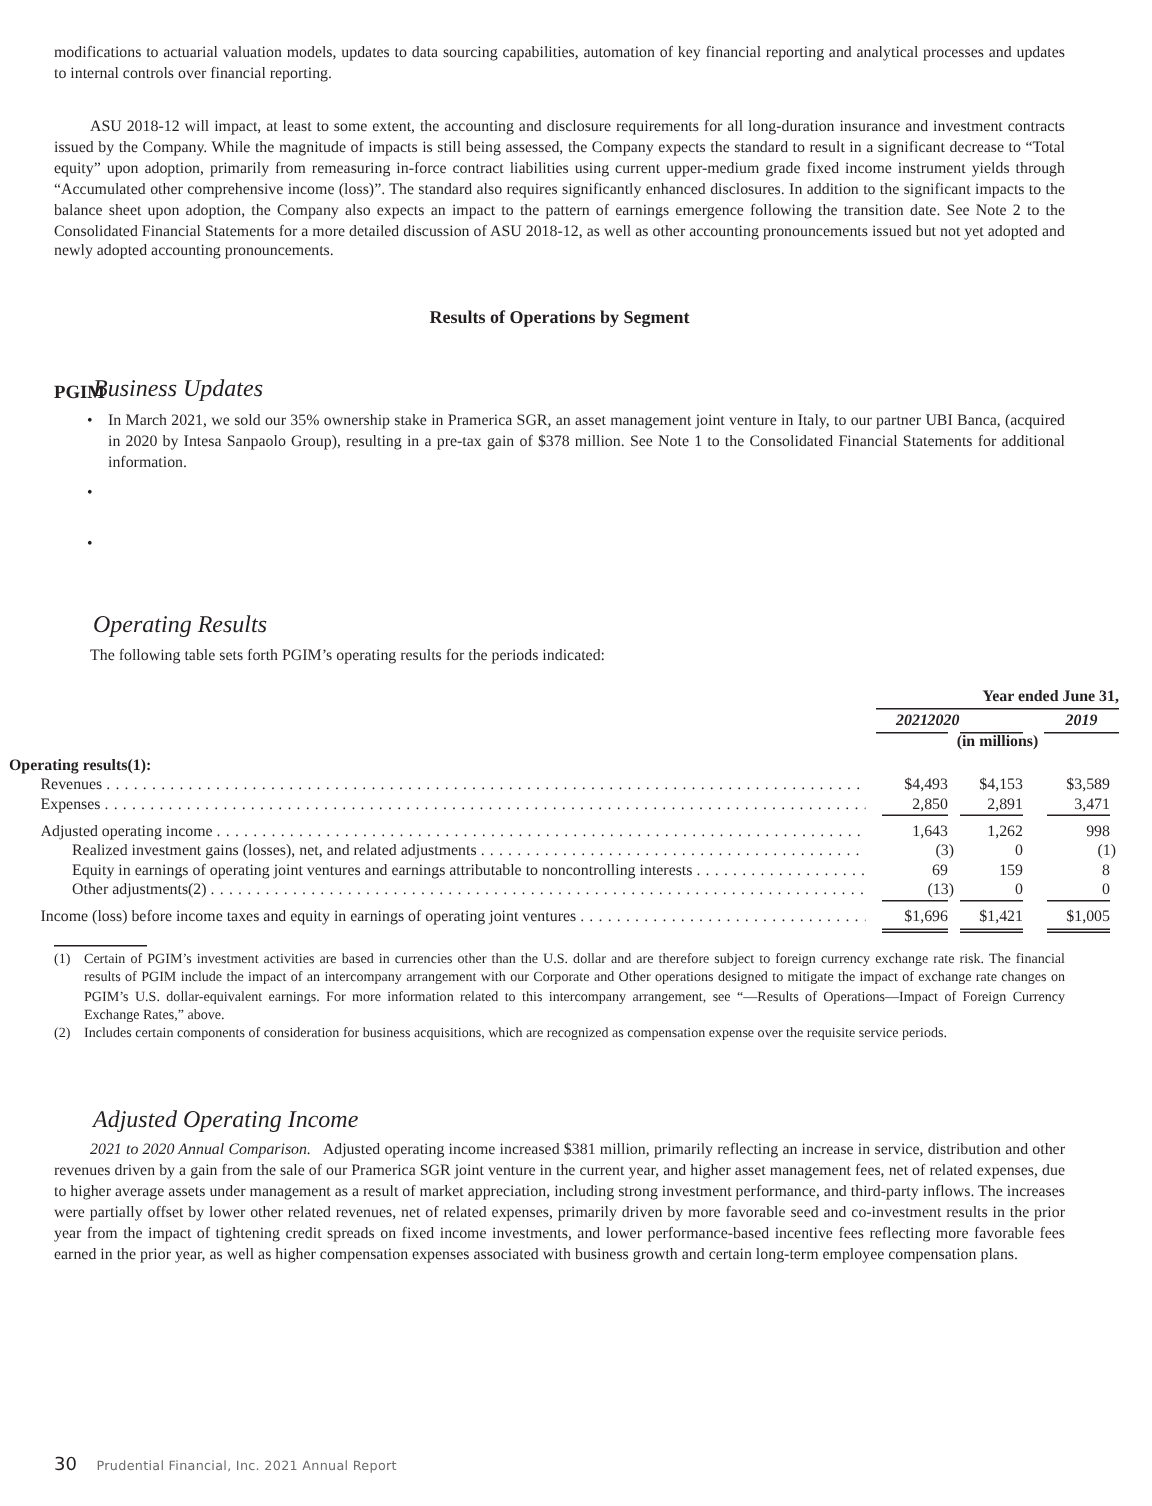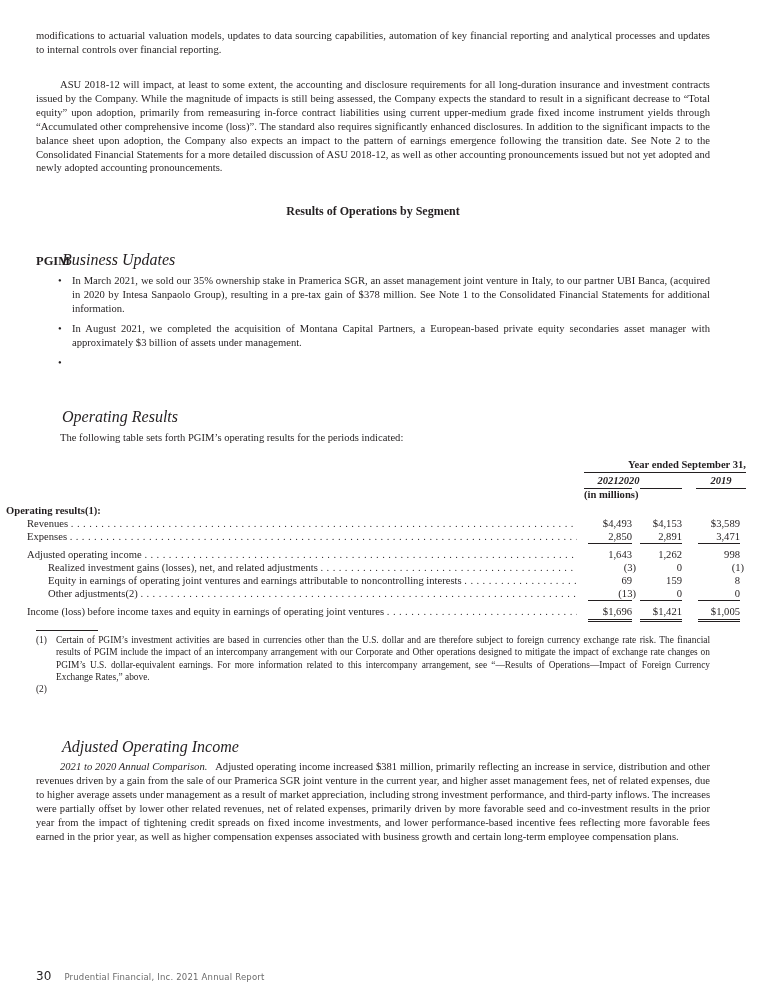--- a/index.html
+++ b/index.html
@@ -32,21 +32,21 @@
   #bullet-1 { top: 322px; }
   #bullet-2 { top: 356px; }
   #operating-results-head { position: absolute; top: 408px; left: 26px; }
   #table-intro { position: absolute; top: 431px; left: 24px; }
 
   
   .hdr-year { position: absolute; top: 459px; left: 548px; width: 162px; text-align: right; font-weight: bold; font-size: 10.6px; }
   .hdr-year-line { position: absolute; top: 472px; left: 548px; width: 162px; border-top: 1px solid #231f20; }
   .col-head { position: absolute; top: 475px; font-weight: bold; font-size: 10.6px; text-align: center; font-style: italic; }
   .col-head-line { position: absolute; top: 488px; border-top: 1px solid #231f20; }
-  .units { position: absolute; top: 489px; left: 548px; width: 162px; font-weight: bold; font-size: 10.6px; }
+  .units { position: absolute; top: 489px; left: 548px; width: 162px; text-align: center; font-weight: bold; font-size: 10.6px; }
   .row { position: absolute; left: 0; width: 674px; font-size: 10.6px; line-height: 13px; }
   .row .label { position: absolute; white-space: nowrap; overflow: hidden; }
   .row .label .dots { color: #231f20; letter-spacing: 0.4px; }
   .row .val { position: absolute; text-align: right; }
   .c0 { left: 548px; width: 48px; }
   .c1 { left: 604px; width: 42px; }
   .c2 { left: 654px; width: 50px; }
   .rule { position: absolute; border-top: 1px solid #231f20; }
   .dbl { position: absolute; border-top: 3px double #231f20; }
   #footnote-rule { position: absolute; top: 630px; left: 0; width: 62px; border-top: 1px solid #231f20; }
@@ -71,30 +71,30 @@
 
   <div id="section-title">Results of Operations by Segment</div>
   <div id="segment-title">PGIM</div>
 
   <div id="business-updates" class="subhead">Business Updates</div>
 
   <ul class="bullets body-text" id="bullet-0">
     <li><span class="bullet">•</span><span>In March 2021, we sold our 35% ownership stake in Pramerica SGR, an asset management joint venture in Italy, to our partner UBI Banca, (acquired in 2020 by Intesa Sanpaolo Group), resulting in a pre-tax gain of $378 million. See Note 1 to the Consolidated Financial Statements for additional information.</span></li>
   </ul>
   <ul class="bullets body-text" id="bullet-1">
-    <li><span class="bullet">•</span><span>In August 2021, we completed the acquisition of Montana Capital Partners, a European-based private equity secondaries asset manager with approximately $3 billion of assets under management.</span></li>
+    <li><span class="bullet">•</span></li>
   </ul>
   <ul class="bullets body-text" id="bullet-2">
     <li><span class="bullet">•</span></li>
   </ul>
 
   <div id="operating-results-head" class="subhead">Operating Results</div>
   <div id="table-intro" class="body-text">The following table sets forth PGIM’s operating results for the periods indicated:</div>
 
-  <div class="hdr-year">Year ended September 31,</div>
+  <div class="hdr-year">Year ended June 31,</div>
   <div class="hdr-year-line"></div>
   <div class="col-head" style="left:548px;width:48px;">2021</div>
   <div class="col-head" style="left:572px;width:42px;">2020</div>
   <div class="col-head" style="left:660px;width:50px;">2019</div>
   <div class="col-head-line" style="left:548px;width:48px;"></div>
   <div class="col-head-line" style="left:604px;width:42px;"></div>
   <div class="col-head-line" style="left:660px;width:50px;"></div>
   <div class="units">(in millions)</div>
 
   <div class="row" style="top:504px;">
@@ -152,21 +152,21 @@
     <span class="val c2">$1,005</span>
   </div>
   <div class="dbl" style="top:619px;left:552px;width:44px;"></div>
   <div class="dbl" style="top:619px;left:604px;width:42px;"></div>
   <div class="dbl" style="top:619px;left:662px;width:42px;"></div>
 
   <div id="footnote-rule"></div>
   <div class="footnotes">
     <ul>
       <li><span class="fn-mark">(1)</span><span>Certain of PGIM’s investment activities are based in currencies other than the U.S. dollar and are therefore subject to foreign currency exchange rate risk. The financial results of PGIM include the impact of an intercompany arrangement with our Corporate and Other operations designed to mitigate the impact of exchange rate changes on PGIM’s U.S. dollar-equivalent earnings. For more information related to this intercompany arrangement, see “—Results of Operations—Impact of Foreign Currency Exchange Rates,” above.</span></li>
-      <li><span class="fn-mark">(2)</span></li>
+      <li><span class="fn-mark">(2)</span><span>Includes certain components of consideration for business acquisitions, which are recognized as compensation expense over the requisite service periods.</span></li>
     </ul>
   </div>
 
   <div id="adj-op-head" class="subhead">Adjusted Operating Income</div>
   <p id="p-final" class="body-text indent"><span class="lead">2021 to 2020 Annual Comparison.</span>&nbsp;&nbsp; <span>Adjusted operating income increased $381 million, primarily reflecting an increase in service, distribution and other revenues driven by a gain from the sale of our Pramerica SGR joint venture in the current year, and higher asset management fees, net of related expenses, due to higher average assets under management as a result of market appreciation, including strong investment performance, and third-party inflows. The increases were partially offset by lower other related revenues, net of related expenses, primarily driven by more favorable seed and co-investment results in the prior year from the impact of tightening credit spreads on fixed income investments, and lower performance-based incentive fees reflecting more favorable fees earned in the prior year, as well as higher compensation expenses associated with business growth and certain long-term employee compensation plans.</span></p>
 </div>
 
 <div id="footer">
   <span id="page-number">30</span>
   <span id="footer-title">Prudential Financial, Inc. 2021 Annual Report</span>

